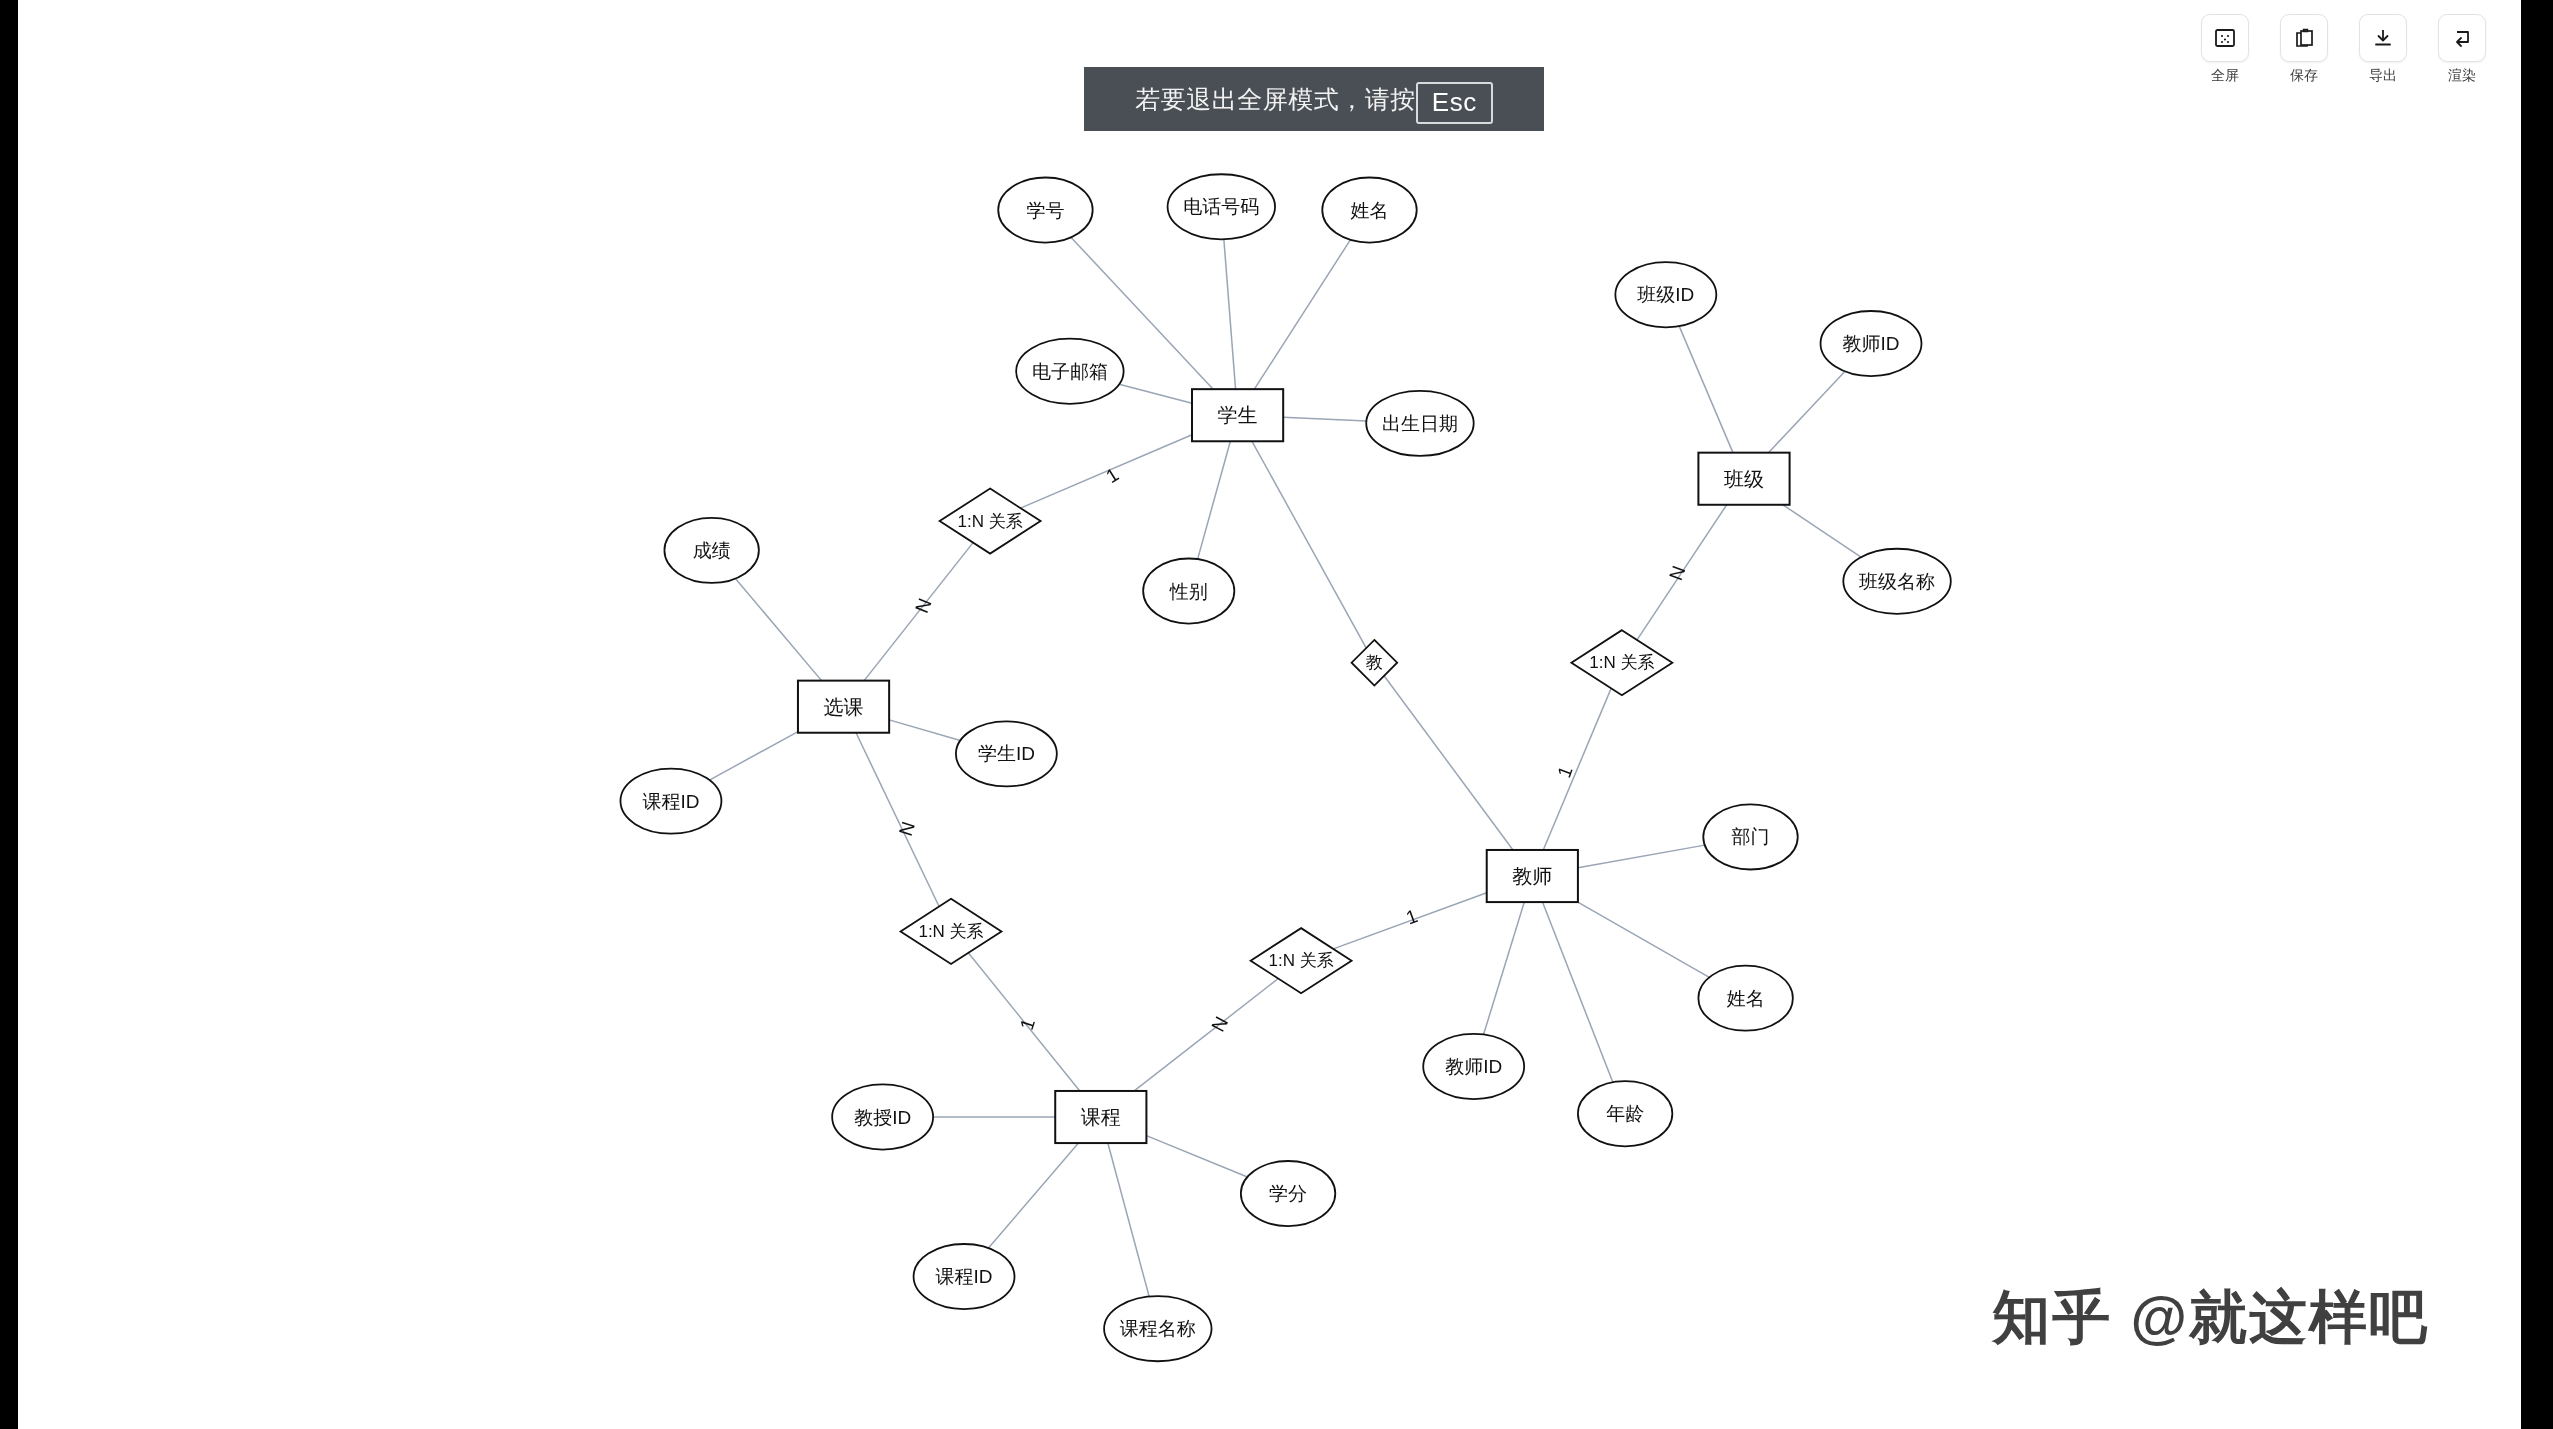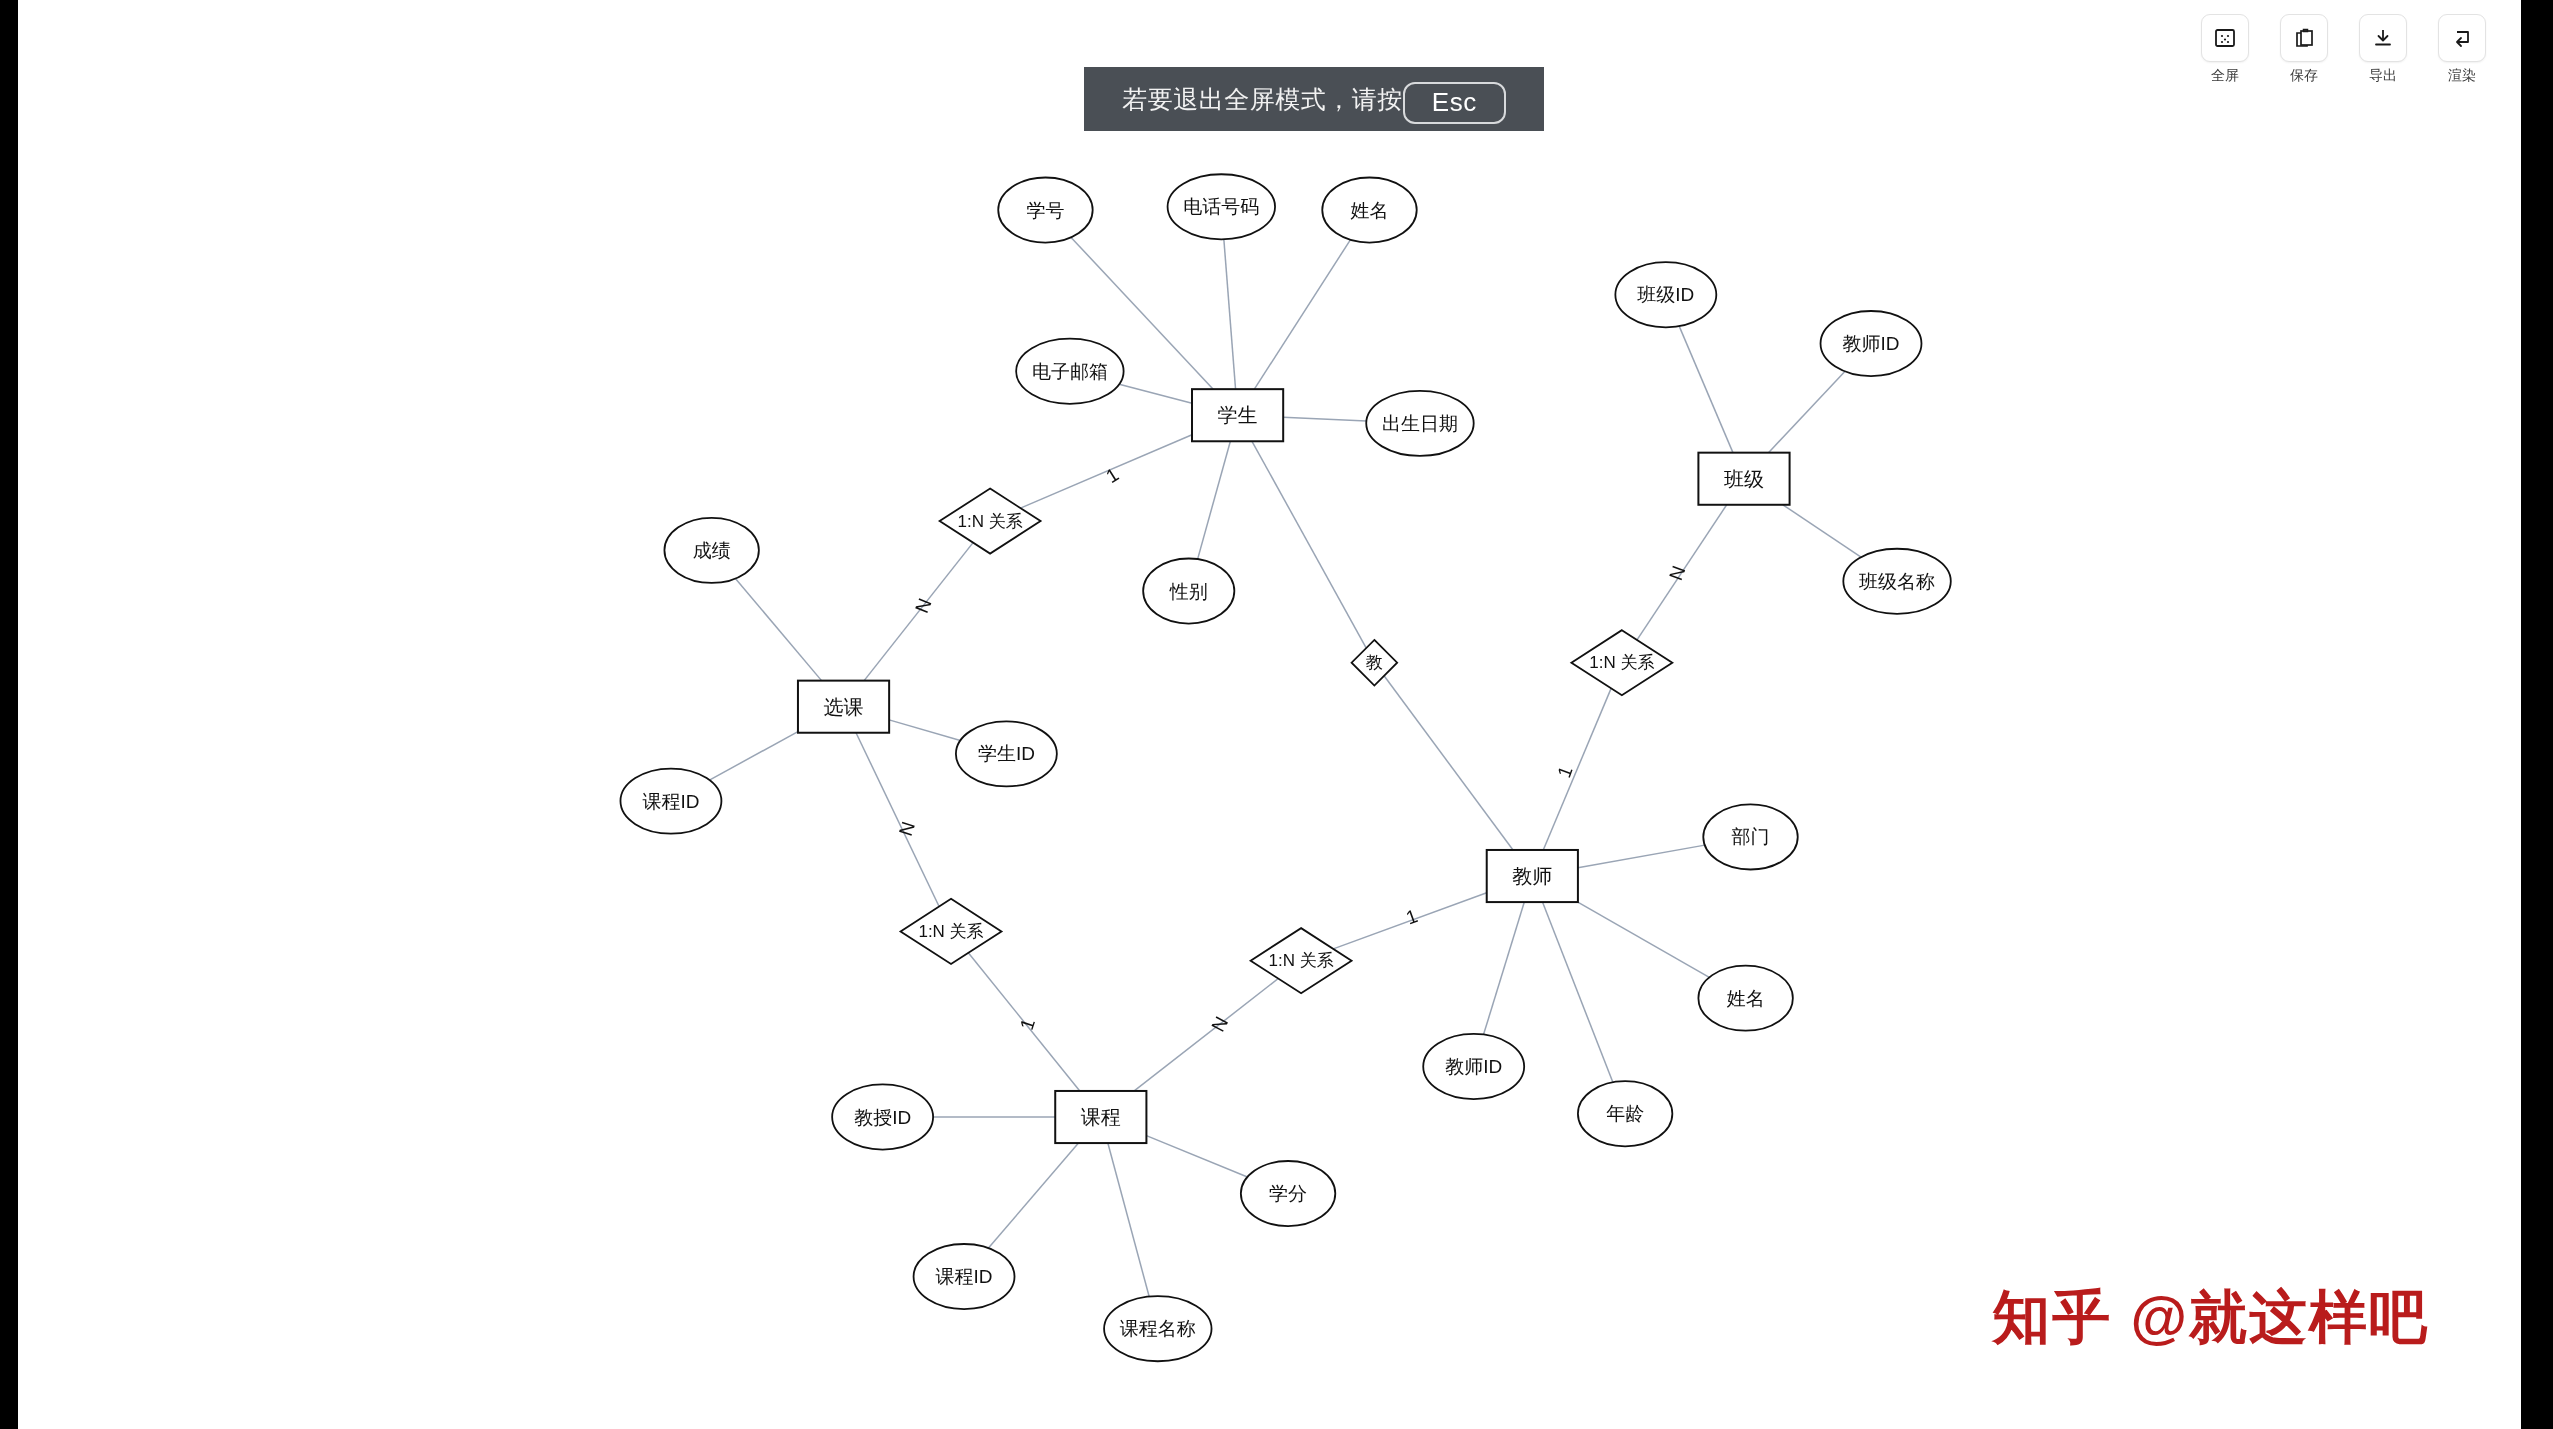--- a/index.html
+++ b/index.html
@@ -11,36 +11,36 @@
 
   #diagram-svg{position:absolute;left:0;top:0;width:2503px;height:1429px;}
 
   
   #fs-banner{
     position:absolute;left:1066px;top:67px;width:460px;height:64px;
     background:#4a4f55;display:flex;align-items:center;justify-content:center;gap:0;
     color:#f2f2f2;font-size:25px;letter-spacing:.5px;
   }
   #fs-banner .esc-key{
-    border:2px solid #d8dadc;border-radius:12px;padding:5px 27px;font-size:26px;color:#fff;line-height:1.05;margin-top:8px;
+    border:2px solid #d8dadc;border-radius:3px;padding:5px 14px;font-size:26px;color:#fff;line-height:1.05;margin-top:8px;
   }
 
   
   #toolbar{position:absolute;right:32px;top:14px;display:flex;gap:25px;}
   .tb-item{display:flex;flex-direction:column;align-items:center;gap:5px;width:54px;}
   .tb-btn{
     width:48px;height:48px;border:1px solid #e3e3e3;border-radius:9px;background:#fff;
     display:flex;align-items:center;justify-content:center;box-sizing:border-box;
     box-shadow:0 1px 2px rgba(0,0,0,.06);
   }
   .tb-label{font-size:14px;color:#3b3b3b;white-space:nowrap;}
 
   
   #watermark{
-    position:absolute;right:92px;bottom:72px;color:#b91c1c;font-size:58px;
+    position:absolute;right:92px;bottom:72px;color:#404040;font-size:58px;
     font-weight:bold;letter-spacing:2px;white-space:nowrap;margin-top:40px;
   }
 
   
   .ent-label,.attr-label,.rel-label{font-family:"Liberation Sans","DejaVu Sans",sans-serif;fill:#111;}
   .ent-label{font-size:20px;}
   .attr-label{font-size:19px;}
   .rel-label{font-size:17px;}
   .card-label{font-family:"Liberation Sans","DejaVu Sans",sans-serif;fill:#111;font-size:19px;}
 </style>

